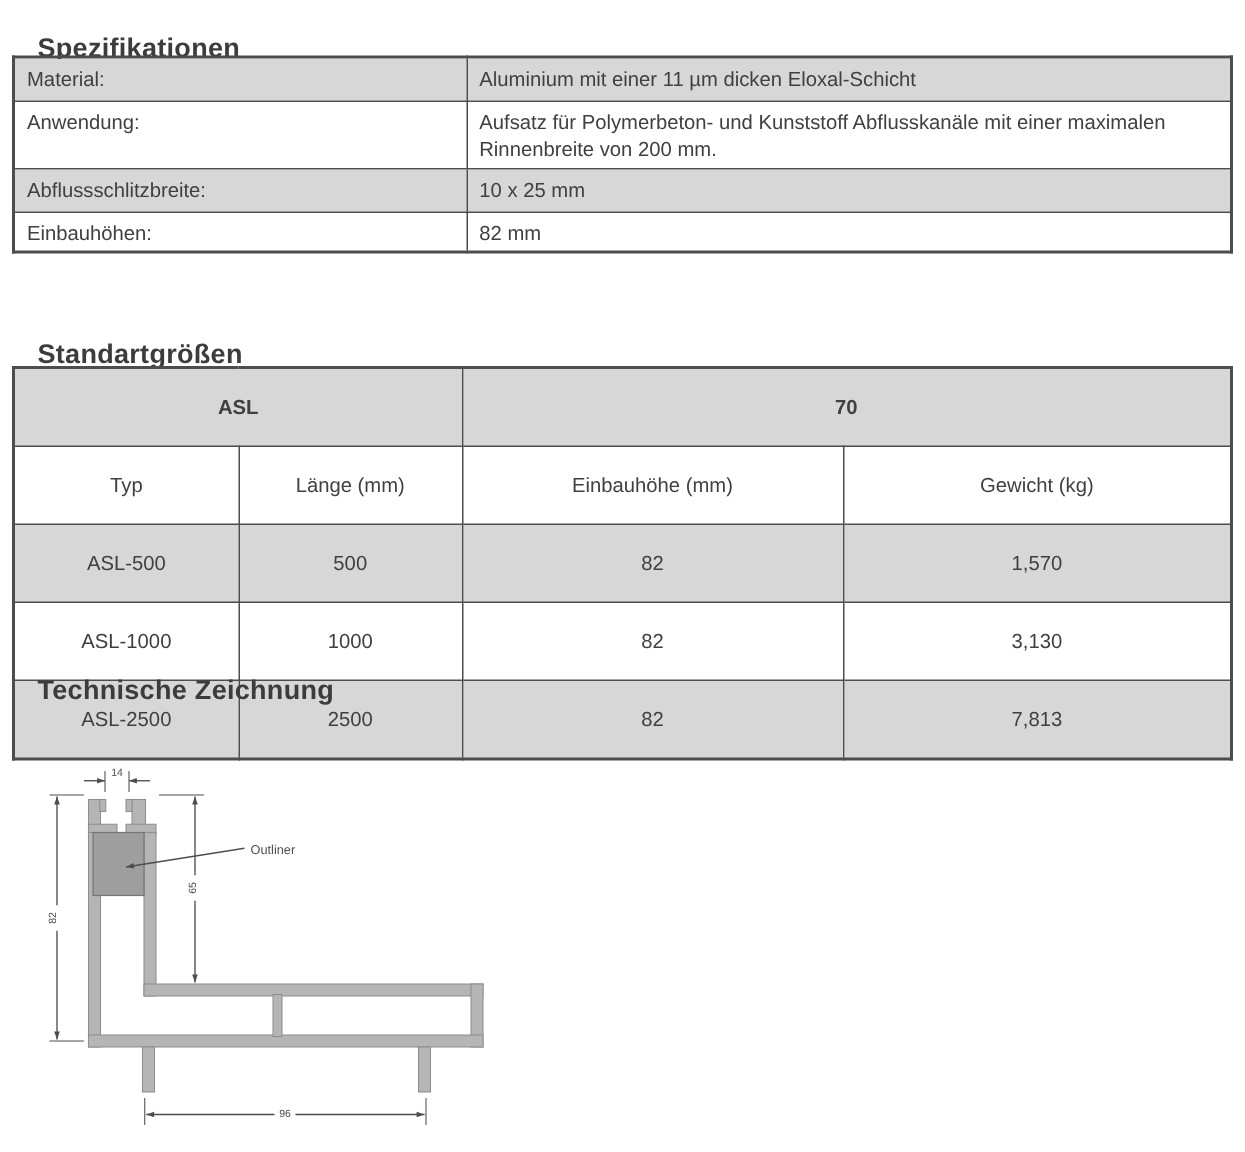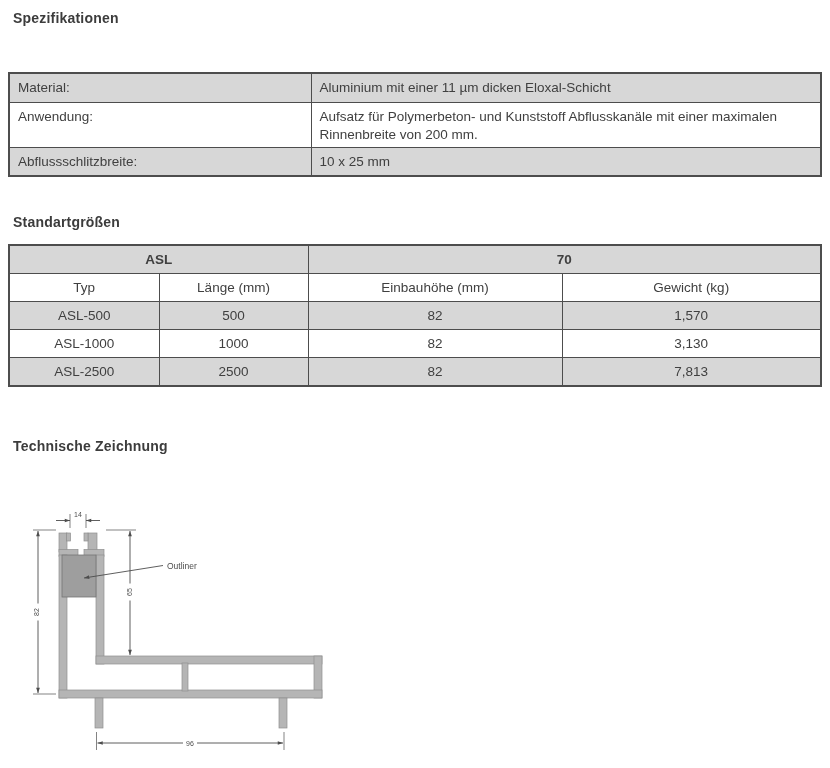--- a/index.html
+++ b/index.html
@@ -1,36 +1,36 @@
 <!DOCTYPE html>
 <html style="--page_bg: #ffffff; --heading_text: #3c3c3c; --cell_text: #404040; --table_border: #4d4d4d; --row_shade: #d7d7d7; --profile_fill: #b5b5b5; --profile_stroke: #8f8f8f; --outliner_fill: #9e9e9e; --outliner_stroke: #747474; --dim_color: #4d4d4d;"><head>
 <meta charset="utf-8">
 <style>
   html,body{margin:0;padding:0;background:#fff;}
   .page{position:relative;width:830px;height:768px;background:var(--page_bg,#ffffff);
         font-family:"Liberation Sans",sans-serif;overflow:hidden;}
-  .title{position:absolute;left:8px;margin:5px;font-size:14px;font-weight:bold;
+  .title{position:absolute;left:8px;margin:17px;font-size:18px;font-weight:bold;
          color:var(--heading_text,#3c3c3c);letter-spacing:.2px;}
   .t1{top:5px}
   .t2{top:209px}
   .t3{top:433px}
   table{position:absolute;left:8px;border-collapse:collapse;table-layout:fixed;width:812px;
         border:2px solid var(--table_border,#4d4d4d);}
   td,th{border:1.4px solid var(--table_border,#4d4d4d);font-size:13.5px;
         color:var(--cell_text,#404040);padding:0 8px;font-weight:normal;
         overflow:hidden;}
   .shade{background:var(--row_shade,#d7d7d7);}
-  .spec{top:37px;margin-top:35px;}
+  .spec{top:37px;}
   .spec td{vertical-align:top;padding-top:5px;line-height:1.35;}
   .spec tr:nth-child(1){height:29px}
   .spec tr:nth-child(2){height:45px}
   .spec tr:nth-child(3){height:29px}
   .spec tr:nth-child(4){height:27px}
   .sizes{top:244px;}
-  .sizes td,.sizes th{text-align:center;vertical-align:middle;padding:0 4px;height:27px;}
+  .sizes td,.sizes th{text-align:center;vertical-align:middle;padding:12px 4px;height:27px;}
   .sizes tr:nth-child(1){height:28px}
   .sizes tr:nth-child(2){height:17px}
   .sizes th{font-weight:bold;}
   svg.drawing{position:absolute;left:0;top:0;width:830px;height:768px;}
   svg text{font-family:"Liberation Sans",sans-serif;fill:var(--dim_color,#4d4d4d);}
   .dimlbl{font-size:7px;}
   .callout{font-size:8.5px;}
   .part{fill:var(--profile_fill,#b5b5b5);stroke:var(--profile_stroke,#8f8f8f);stroke-width:.7;}
   .insert{fill:var(--outliner_fill,#9e9e9e);stroke:var(--outliner_stroke,#747474);stroke-width:.8;}
   .dim{stroke:var(--dim_color,#4d4d4d);stroke-width:.9;fill:none;}
@@ -54,20 +54,24 @@
       <td>Material:</td>
       <td>Aluminium mit einer 11 µm dicken Eloxal-Schicht</td>
     </tr>
     <tr>
       <td>Anwendung:</td>
       <td>Aufsatz für Polymerbeton- und Kunststoff Abflusskanäle mit einer maximalen Rinnenbreite von 200 mm.</td>
     </tr>
     <tr class="shade">
       <td>Abflussschlitzbreite:</td>
       <td>10 x 25 mm</td>
+    </tr>
+    <tr>
+      <td>Einbauhöhen:</td>
+      <td>82 mm</td>
     </tr>
   </tbody>
     </table>
 
   <h2 class="title t2">Standartgrößen</h2>
 
   <table class="sizes">
     <colgroup>
       <col style="width:150px">
         <col style="width:149px">

